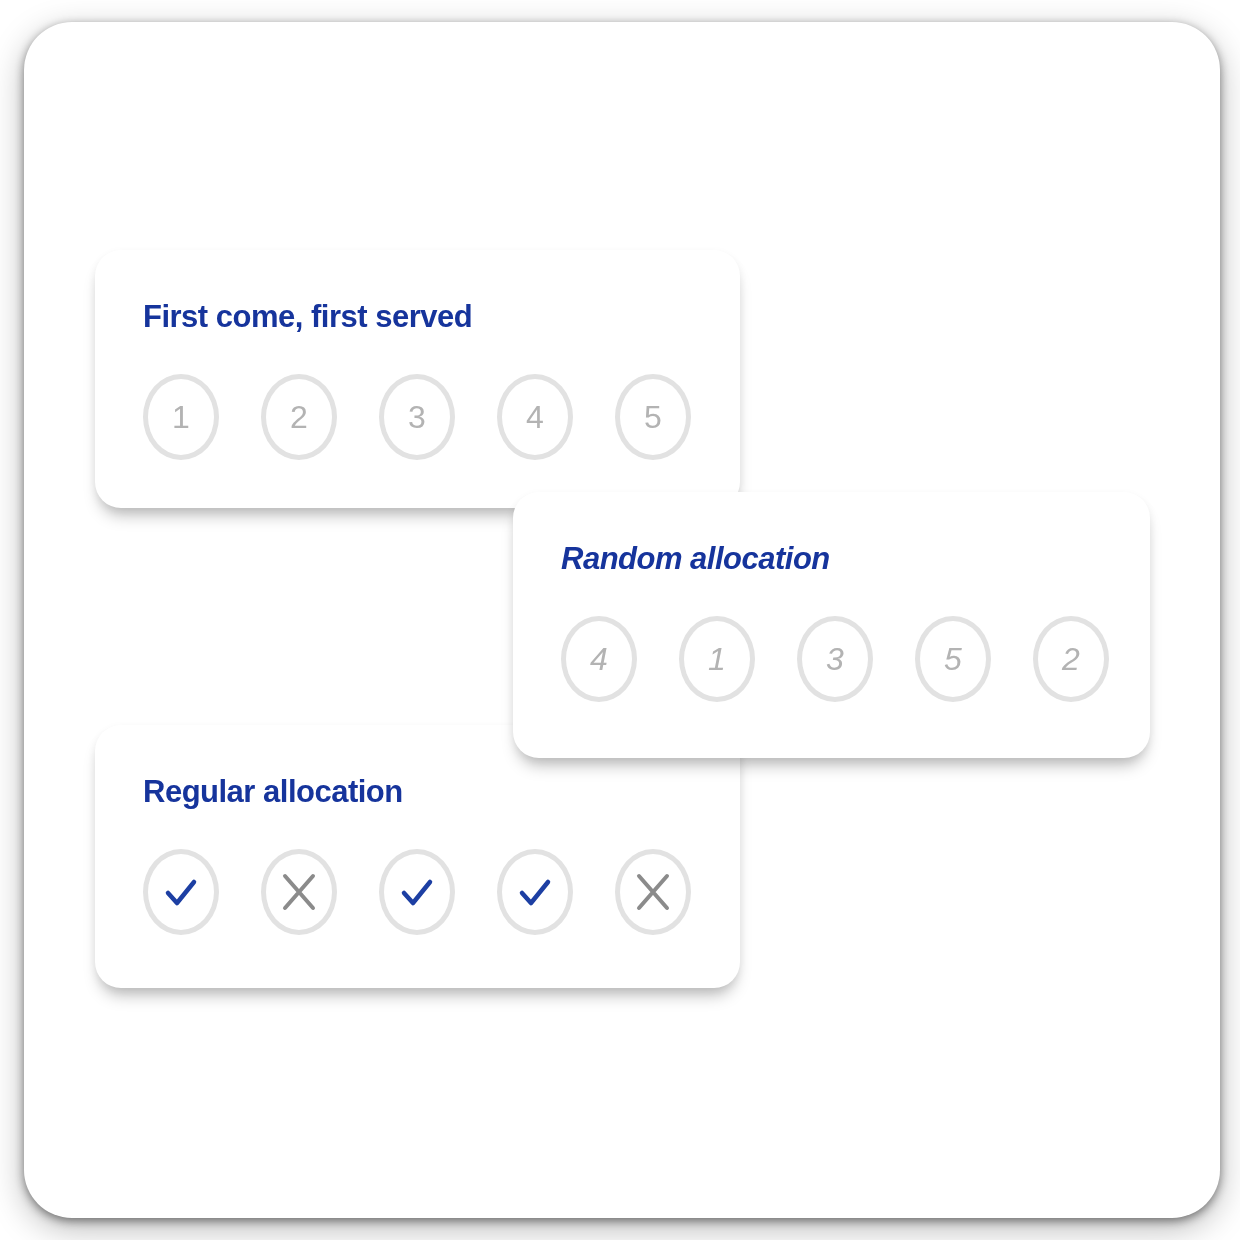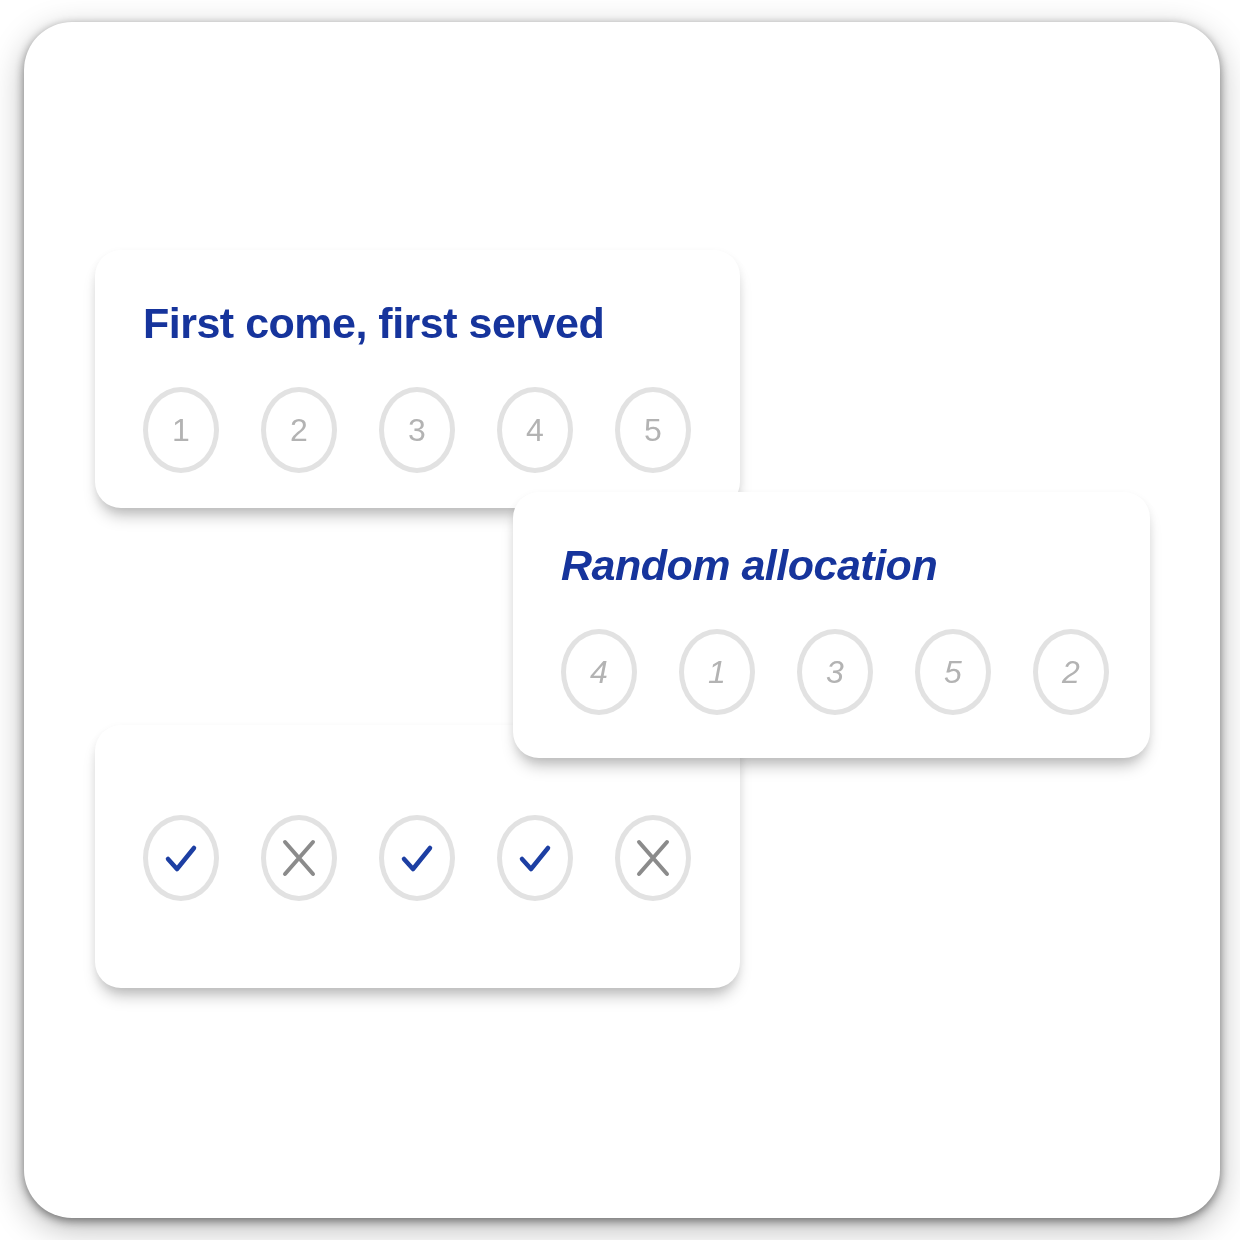--- a/index.html
+++ b/index.html
@@ -33,21 +33,21 @@
     border-radius: 26px;
     padding: 50px 48px 0 48px;
     box-shadow: 0 12px 16px -5px rgba(0,0,0,0.26), 0 3px 8px rgba(0,0,0,0.06);
   }
   .card-1 { left: 71px;  top: 228px; width: 645px; height: 258px; z-index: 1; }
   .card-2 { left: 489px; top: 470px; width: 637px; height: 266px; z-index: 3; font-style: italic; }
   .card-3 { left: 71px;  top: 703px; width: 645px; height: 263px; z-index: 2; }
 
   .card-title {
     margin: 0;
-    font-size: 43px;
+    font-size: 31px;
     line-height: 1.1;
     font-weight: 700;
     letter-spacing: -0.5px;
     color: #16349c;
   }
   .slot-row {
     display: flex;
     gap: 42px;
     margin-top: 40px;
   }
@@ -114,20 +114,21 @@
         <div class="slot">
             <span class="slot-number">5</span>
           </div>
         <div class="slot">
             <span class="slot-number">2</span>
           </div>
       </div>
     </section>
 
     <section class="card card-3">
+      <h2 class="card-title">Regular allocation</h2>
       <div class="slot-row">
         <div class="slot" data-state="check">
           <svg class="check-icon" width="66" height="66" viewBox="0 0 66 66">
               <path class="check-glyph" stroke-linecap="round" stroke-linejoin="round" d="M20 34 L29 44 L46 23"></path>
             </svg>
 
         </div>
         <div class="slot" data-state="cross">
 
           <svg class="cross-icon" width="66" height="66" viewBox="0 0 66 66">

